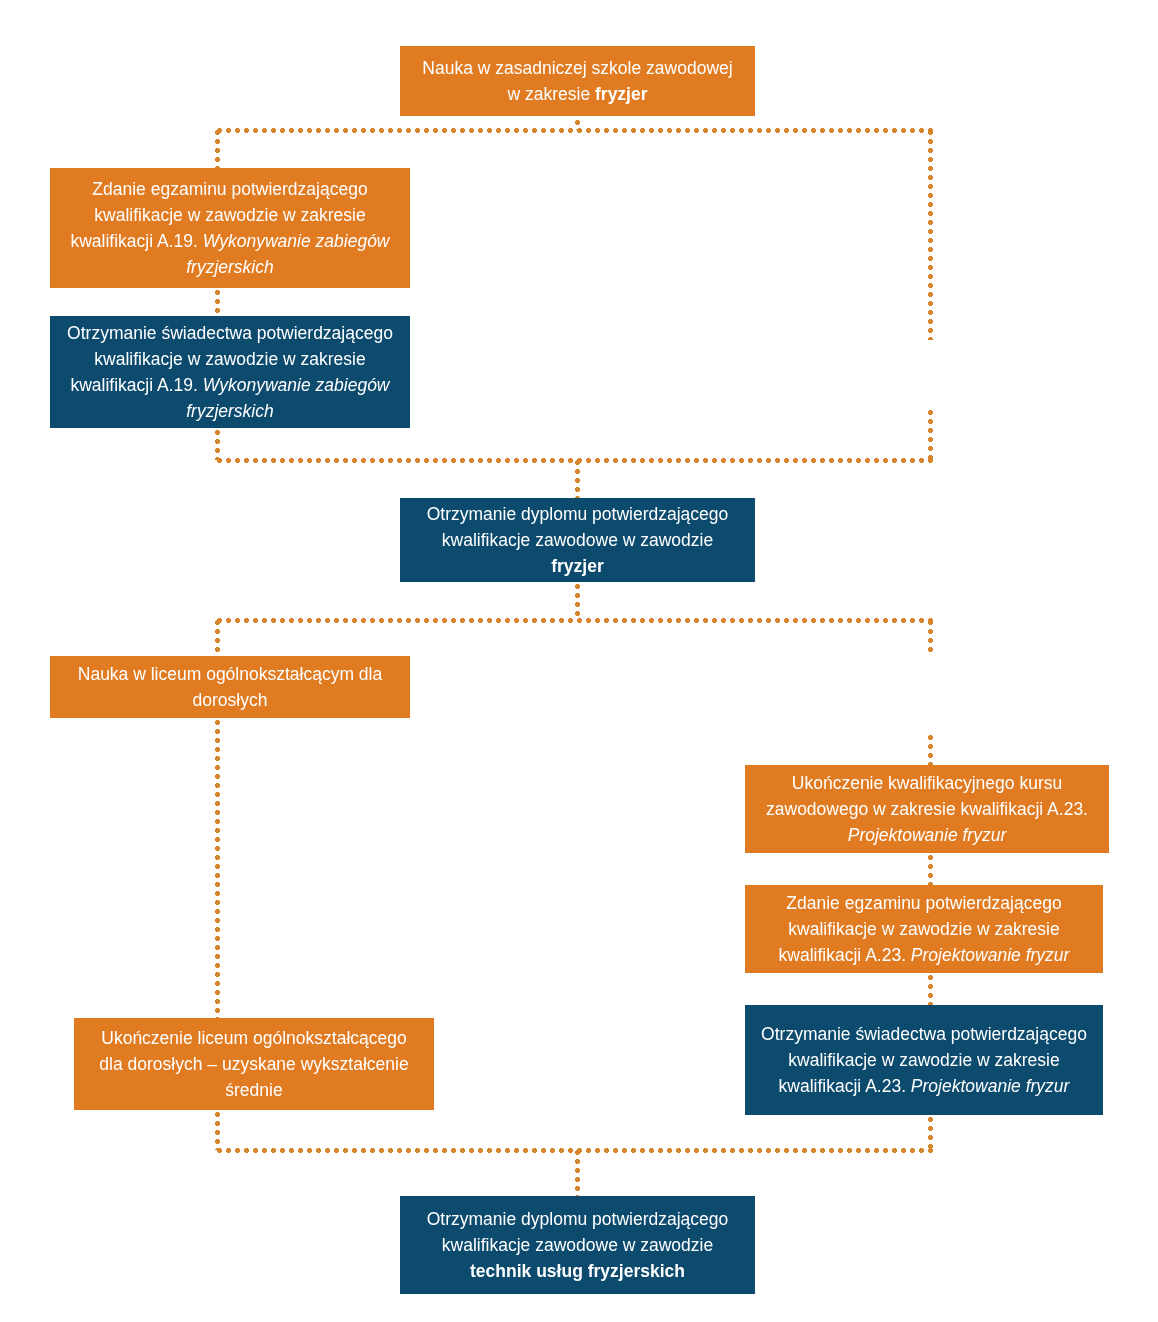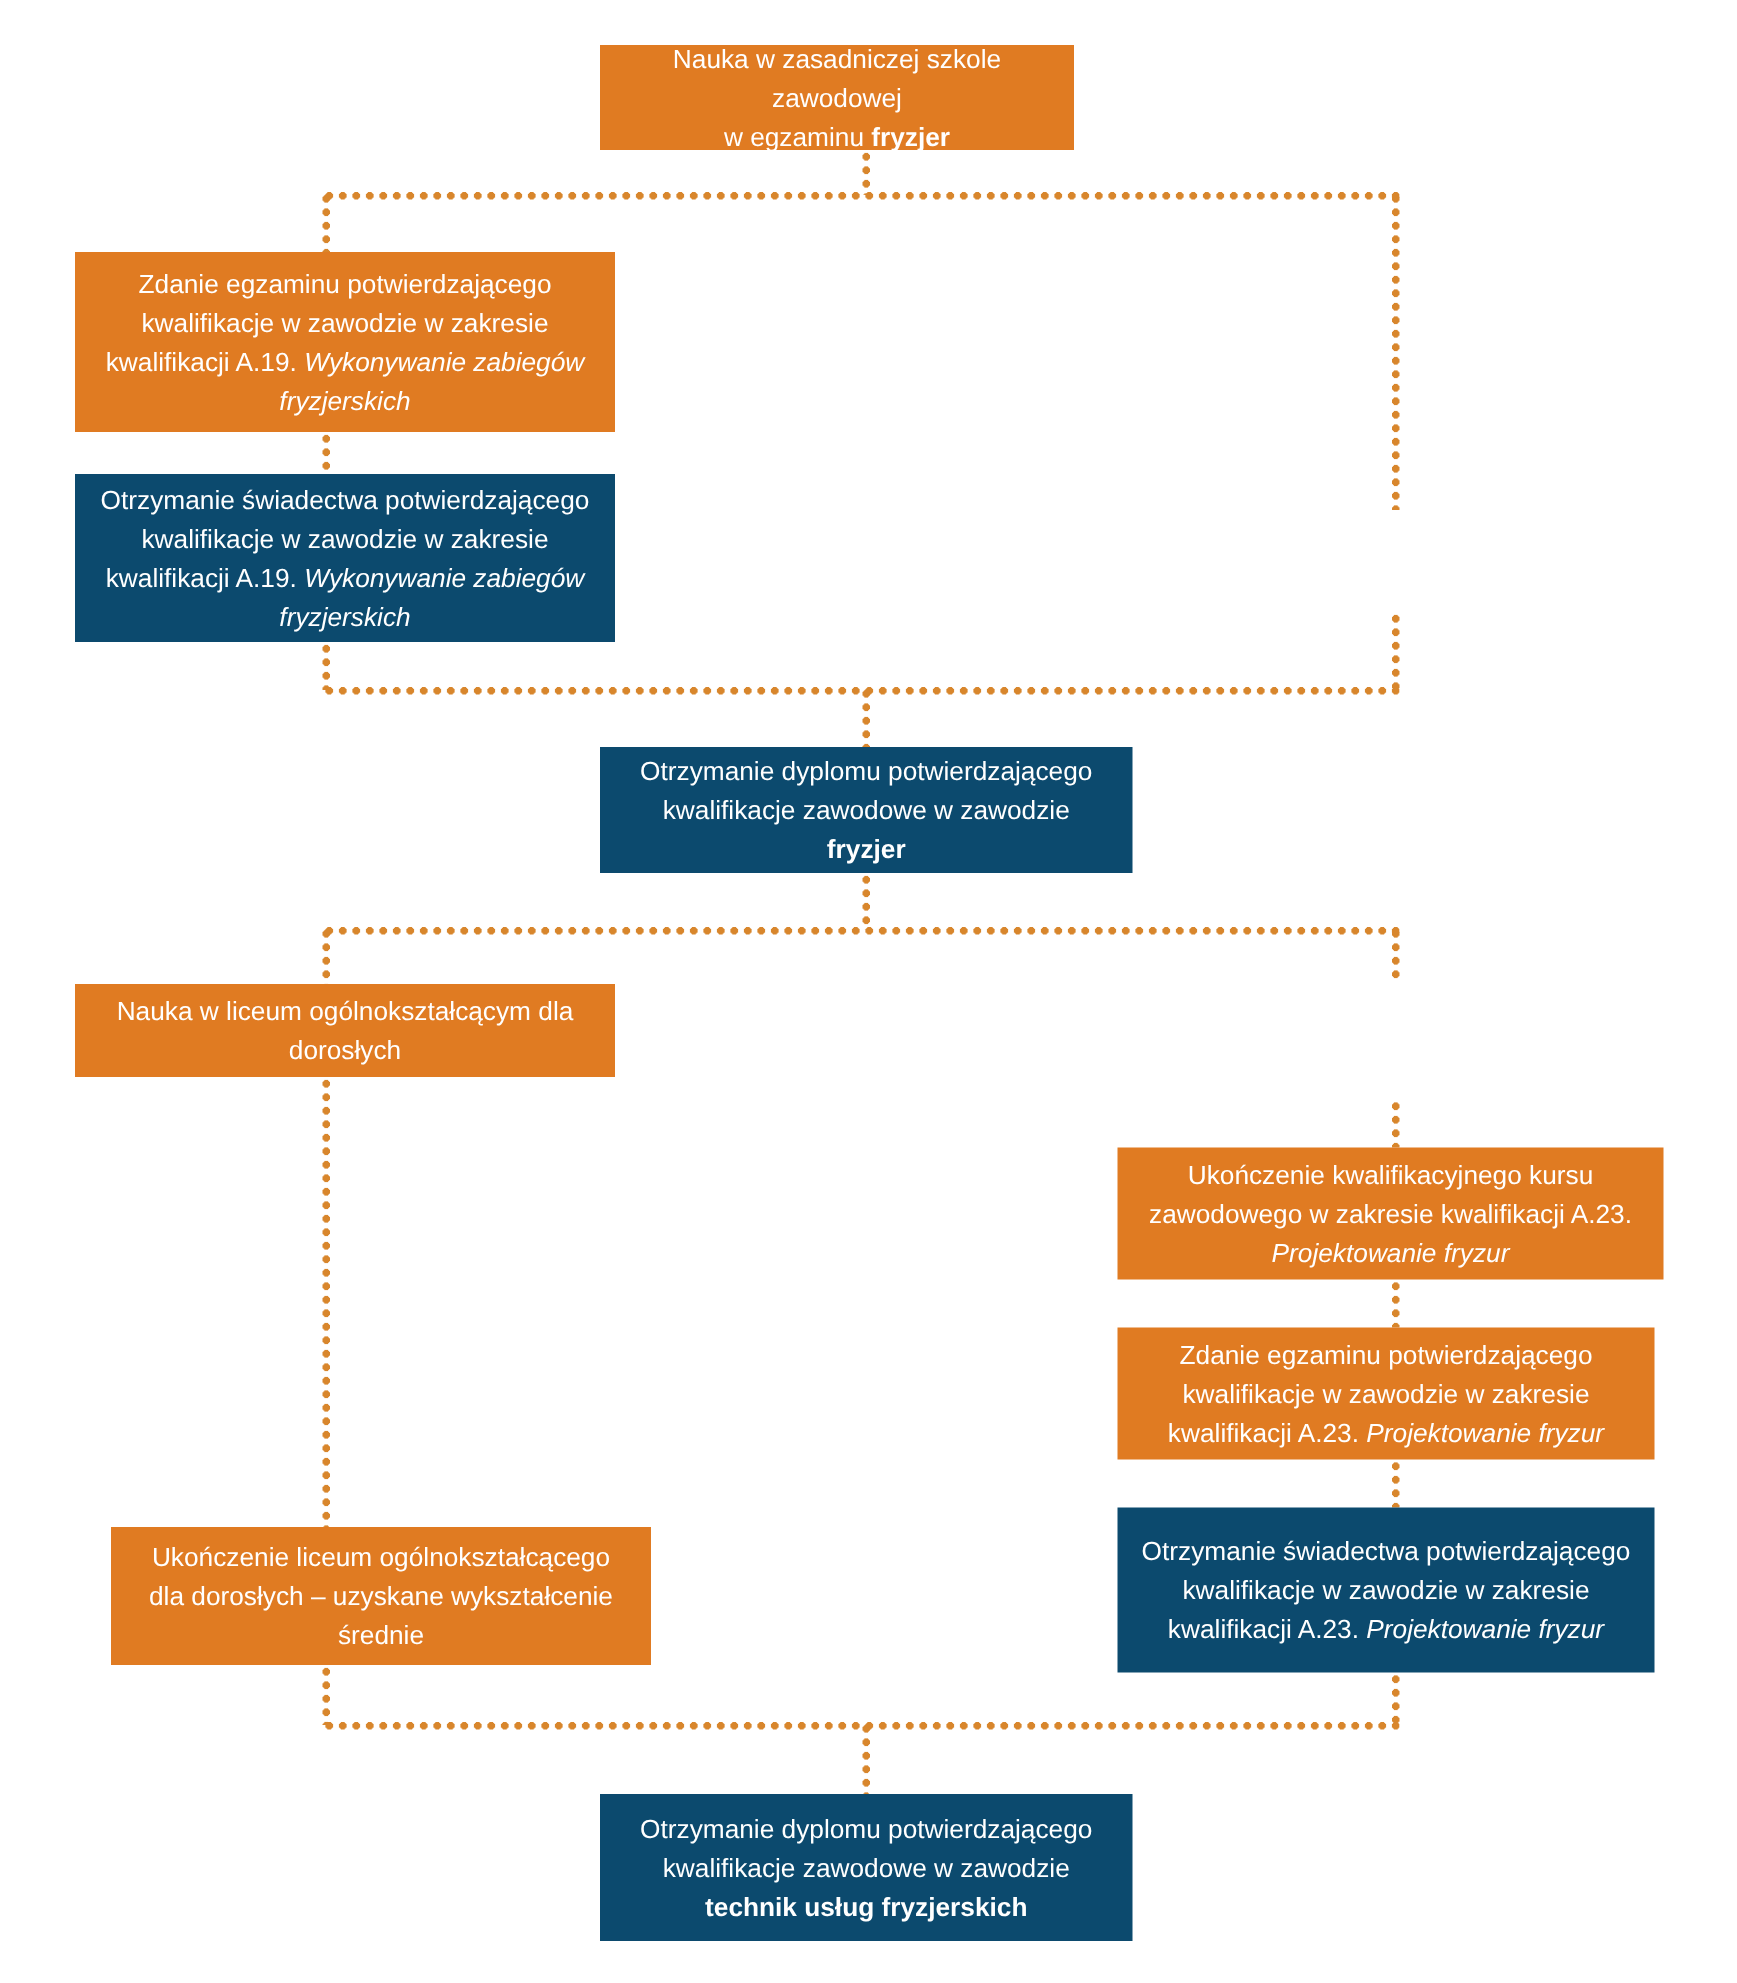--- a/index.html
+++ b/index.html
@@ -99,24 +99,24 @@
   <div class="conn v" style="left:928px; top:973px; height:32px;"></div>
 
   <div class="conn v" style="left:215px; top:1110px; height:40px;"></div>
 
   <div class="conn v" style="left:928px; top:1115px; height:35px;"></div>
 
   <div class="conn h" style="left:215px; top:1148px; width:718px;"></div>
 
   <div class="conn v" style="left:575px; top:1148px; height:48px;"></div>
 
-  <div class="node orange" style="left:400px; top:30px; width:316px; height:70px;">
+  <div class="node orange" style="left:400px; top:46px; width:355px; height:70px;">
     <span class="txt">
       <span>Nauka w zasadniczej szkole zawodowej</span><br>
-      <span>w egzaminu </span><b>fryzjer</b>
+      <span>w zakresie </span><b>fryzjer</b>
     </span>
   </div>
 
   <div class="node orange" style="left:50px; top:168px; width:360px; height:120px;">
     <span class="txt"><span>Zdanie egzaminu potwierdzającego kwalifikacje w zawodzie w zakresie kwalifikacji A.19. </span><i>Wykonywanie zabiegów fryzjerskich</i></span>
   </div>
 
   <div class="node red" style="left:50px; top:316px; width:360px; height:112px;">
     <span class="txt"><span>Otrzymanie świadectwa potwierdzającego kwalifikacje w zawodzie w zakresie kwalifikacji A.19. </span><i>Wykonywanie zabiegów fryzjerskich</i></span>
   </div>

